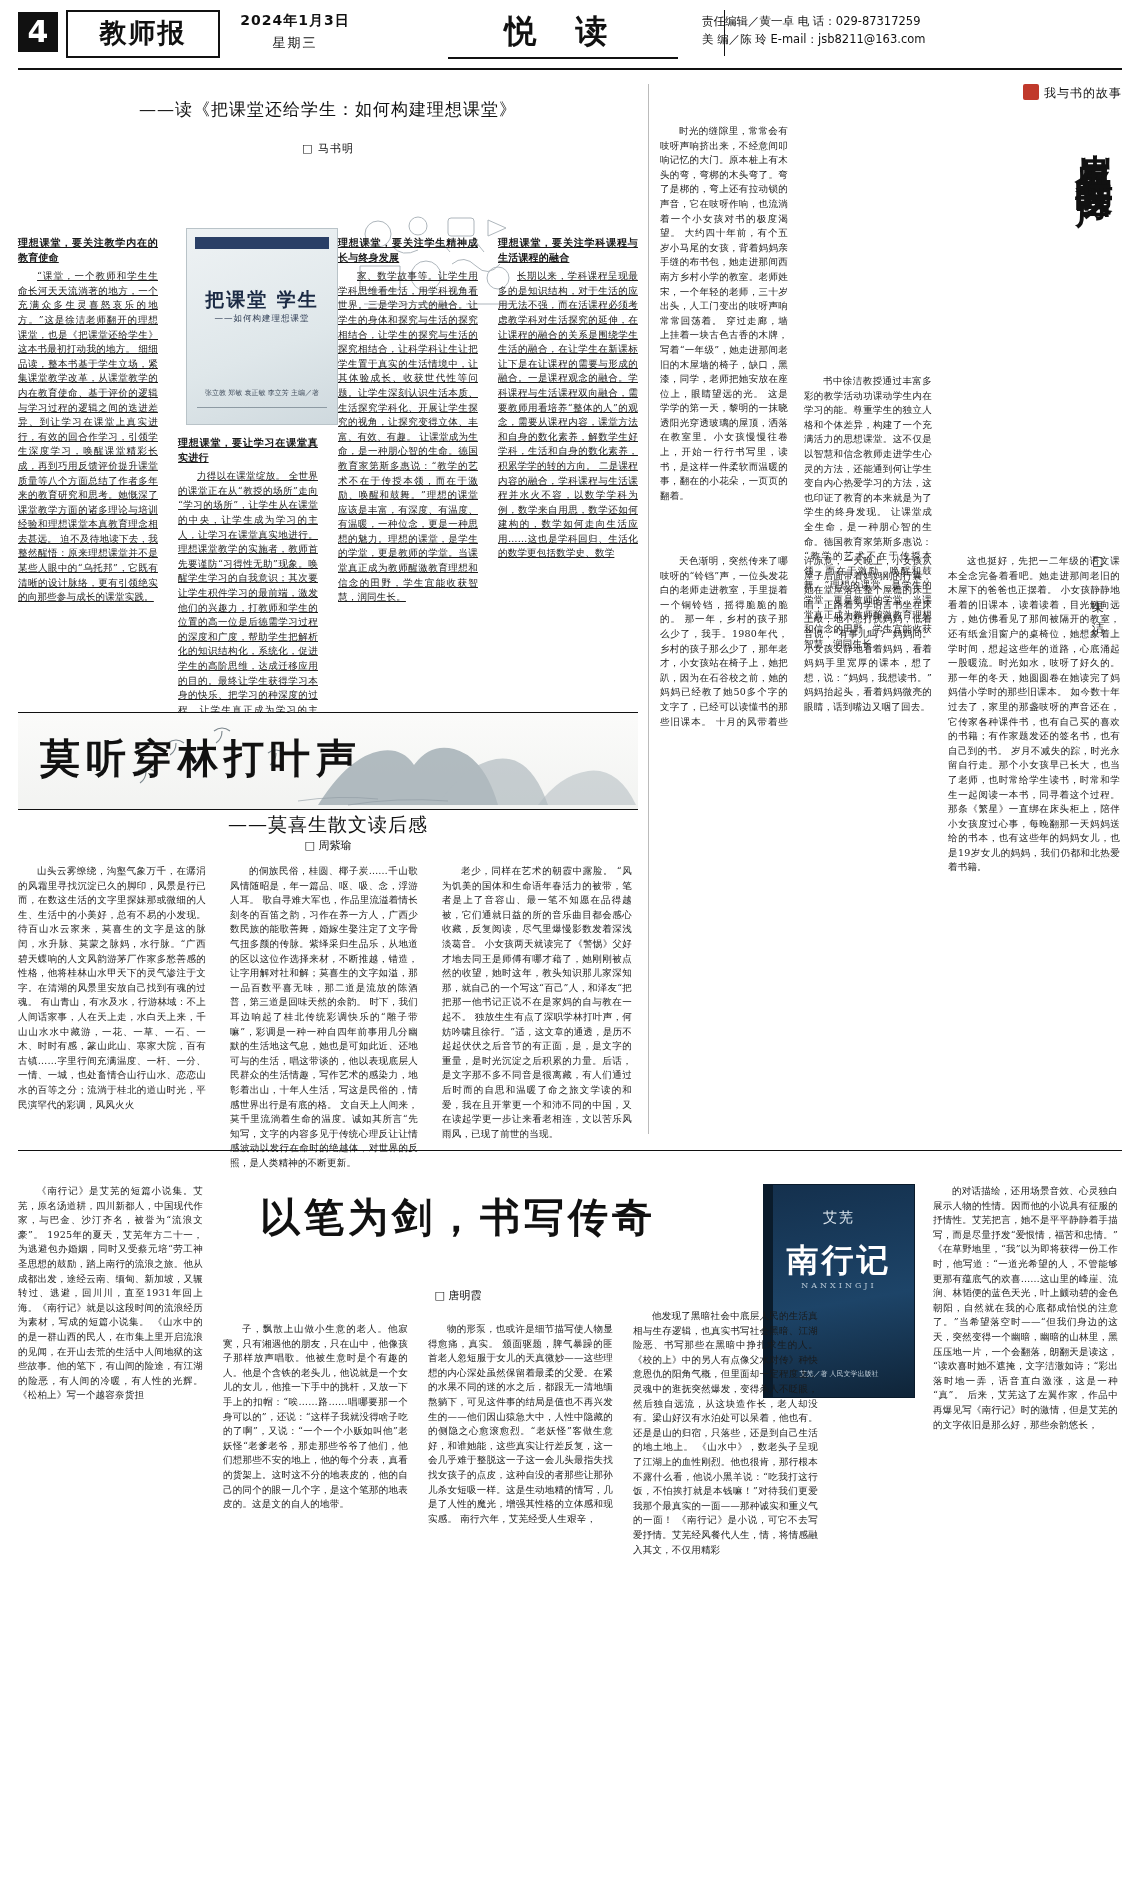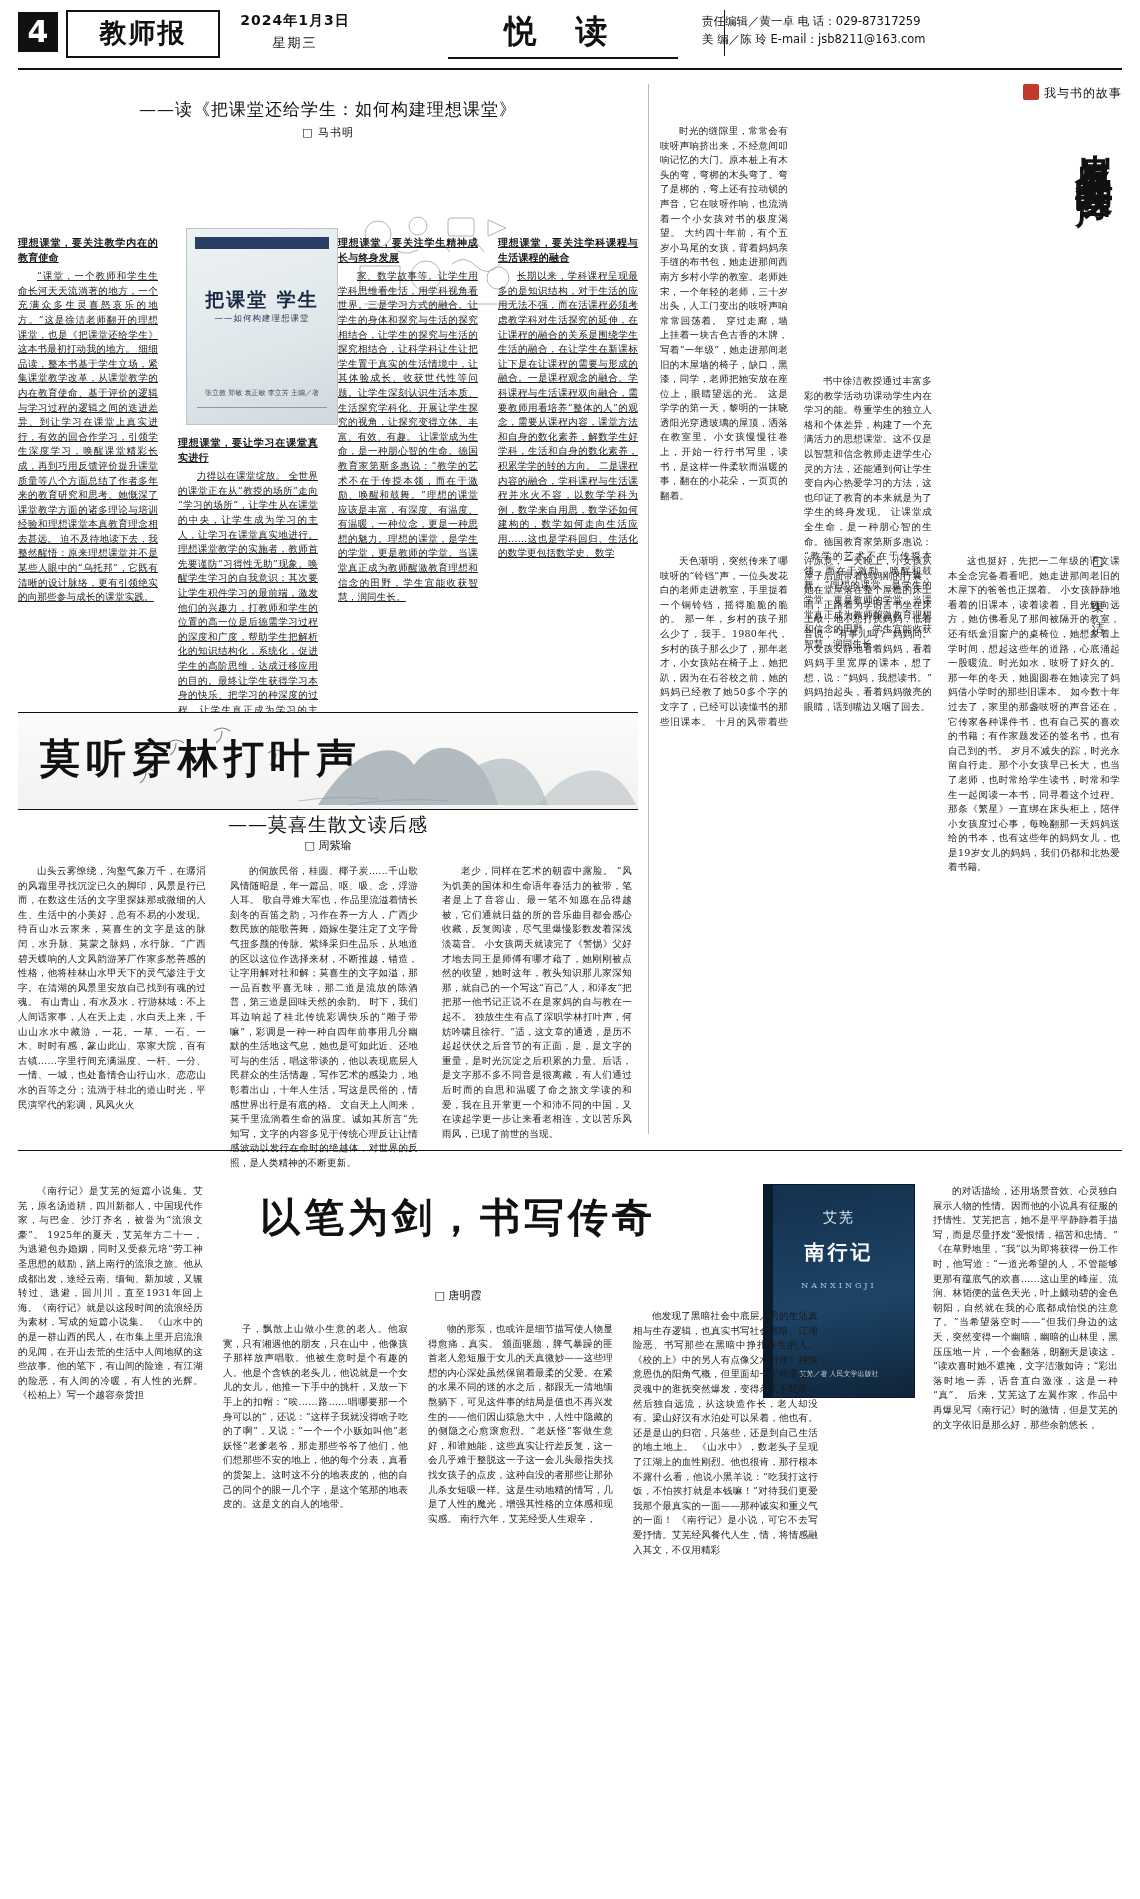--- a/index.html
+++ b/index.html
@@ -67,21 +67,21 @@
   
   .a1{position:absolute;left:18px;top:80px;width:620px;height:630px;}
   .a1 .title{
     font-size:44px;font-weight:bold;text-align:center;letter-spacing:4px;
     margin-top:18px;font-family:"DejaVu Serif",serif;
   }
   .a1 .sub{
     text-align:center;font-size:17px;margin-top:18px;letter-spacing:1px;
   }
   .a1 .byline{
-    text-align:center;font-size:11px;margin-top:4px;letter-spacing:1px;
+    text-align:center;font-size:11px;margin-top:20px;letter-spacing:1px;
   }
   .a1 .cols{position:absolute;top:150px;left:0;width:620px;}
   .a1 .c{position:absolute;top:0;width:140px;text-decoration:underline;}
   .a1 .c1{left:0;}
   .a1 .c2{left:160px;}
   .a1 .c3{left:320px;}
   .a1 .c4{left:480px;}
   .bookimg{
     position:absolute;left:168px;top:148px;width:150px;height:195px;
     background:linear-gradient(160deg,#eef2f4 0%,#dfe7ea 60%,#cfd9de 100%);
@@ -172,21 +172,21 @@
     position:absolute;left:215px;top:118px;width:450px;text-align:center;font-size:11px;
   }
   .a4 .c{position:absolute;width:185px;}
   .bookimg2{
     position:absolute;left:745px;top:14px;width:150px;height:212px;
     background:linear-gradient(170deg,#14304d 0%,#1d4468 55%,#0f2438 100%);
     border:1px solid #0a1b2b;color:#e8eef3;
   }
   .bookimg2 .bt{
     position:absolute;left:0;right:0;top:54px;text-align:center;
-    font-size:20px;font-weight:bold;letter-spacing:3px;color:#fff;
+    font-size:32px;font-weight:bold;letter-spacing:3px;color:#fff;
   }
   .bookimg2 .au{
     position:absolute;left:0;right:0;top:24px;text-align:center;
     font-size:14px;letter-spacing:2px;color:#dfe8ef;
   }
   .bookimg2 .lat{
     position:absolute;left:0;right:0;top:96px;text-align:center;
     font-size:8px;letter-spacing:3px;color:#b9c9d6;
   }
   .bookimg2 .cap{

